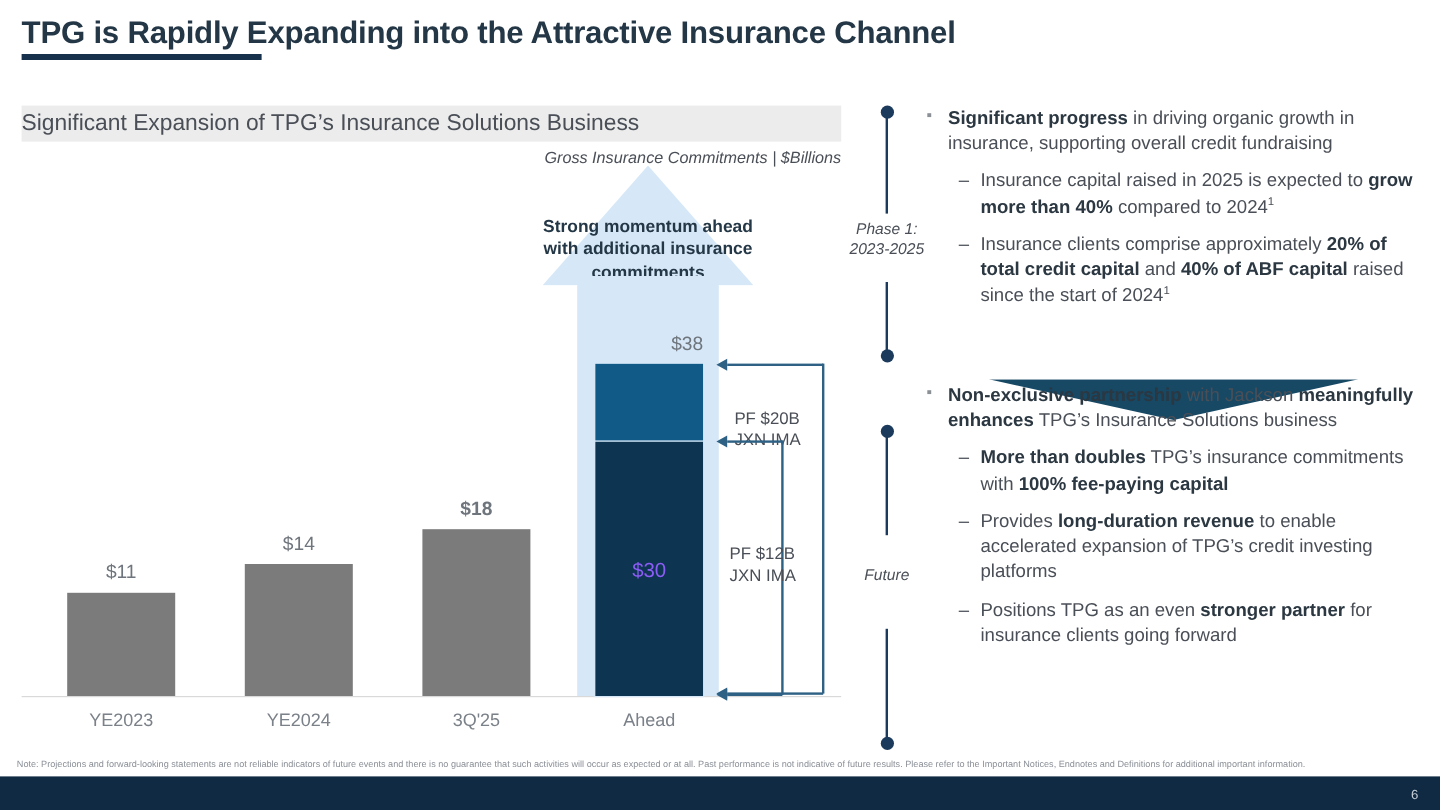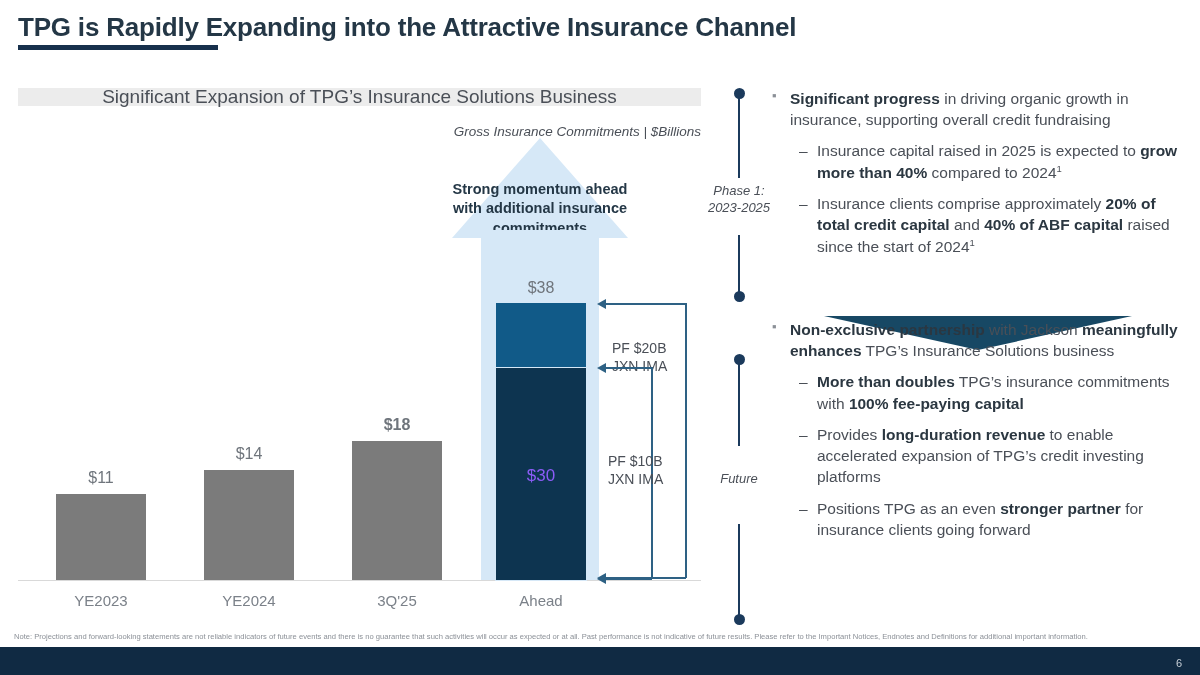--- a/index.html
+++ b/index.html
@@ -18,22 +18,22 @@
     letter-spacing: -0.2px; white-space: nowrap;
   }
   .title-rule {
     position: absolute; left: 18px; top: 45px;
     width: 200px; height: 5px; background: #17304C;
   }
 
   
   .chart-head {
     position: absolute; left: 18px; top: 88px;
-    width: 683px; height: 18px; background: #ececec;
-    display: flex; align-items: center; justify-content: center;
+    width: 683px; height: 30px; background: #ececec;
+    display: flex; align-items: center; justify-content: flex-start;
   }
   .chart-head span {
     font-size: 19px; color: #4a4f57; font-weight: 400;
   }
   .chart-sub {
     position: absolute; left: 18px; top: 124px; width: 683px;
     text-align: right; font-size: 13.5px; font-style: italic; color: #4a4f57;
   }
 
   
@@ -169,21 +169,21 @@
   <div class="bar-label" style="left:56px; width:90px; top:469px;">$11</div>
 
   <div class="bar bar-grey" style="left:204px; width:90px; height:110px; top:470px;"></div>
   <div class="bar-label" style="left:204px; width:90px; top:445px;">$14</div>
 
   <div class="bar bar-grey" style="left:352px; width:90px; height:139px; top:441px;"></div>
   <div class="bar-label" style="left:352px; width:90px; top:416px;font-weight:bold;">$18</div>
 
   <div class="bar bar-top bar-outline" style="left:496px; width:90px; height:65px; top:303px;"></div>
   <div class="bar bar-bot bar-outline" style="left:496px; width:90px; height:212px; top:368px;"></div>
-  <div class="bar-label" style="left:496px; width:90px; top:279px;">$38</div>
+  <div class="bar-label" style="left:496px; width:90px; top:279px;text-align:right;">$38</div>
   <div class="bar-label inside" style="left:496px; width:90px; top:466px;">$30</div>
 
   <div class="cat-label" style="left:56px; width:90px;">YE2023</div>
   <div class="cat-label" style="left:204px; width:90px;">YE2024</div>
   <div class="cat-label" style="left:352px; width:90px;">3Q'25</div>
   <div class="cat-label" style="left:496px; width:90px;">Ahead</div>
 
   <div class="arrowhead" style="left:597px; top:299px;"></div>
   <div class="br hline" style="left:606px; top:303px; width:80px;"></div>
   <div class="br vline" style="left:685px; top:303px; height:275px;"></div>
@@ -193,21 +193,21 @@
     <div>PF $20B</div>
     <div>JXN IMA</div>
   </div>
 
   <div class="arrowhead" style="left:597px; top:363px;"></div>
   <div class="br hline" style="left:606px; top:367px; width:46px;"></div>
   <div class="br vline" style="left:651px; top:367px; height:212px;"></div>
   <div class="br hline" style="left:606px; top:578px; width:46px;"></div>
   <div class="arrowhead" style="left:597px; top:574px;"></div>
   <div class="callout" style="left:608px; top:452px;">
-    <div>PF $10B</div>
+    <div>PF $12B</div>
     <div>JXN IMA</div>
   </div>
 
   <div class="tl-dot" style="left:734px; top:88px;"></div>
   <div class="tl-line" style="left:738px; top:98px; height:80px;"></div>
   <div class="phase" style="left:664px; top:183px;">
     <div>Phase 1:</div>
     <div>2023-2025</div>
   </div>
   <div class="tl-line" style="left:738px; top:235px; height:58px;"></div>

